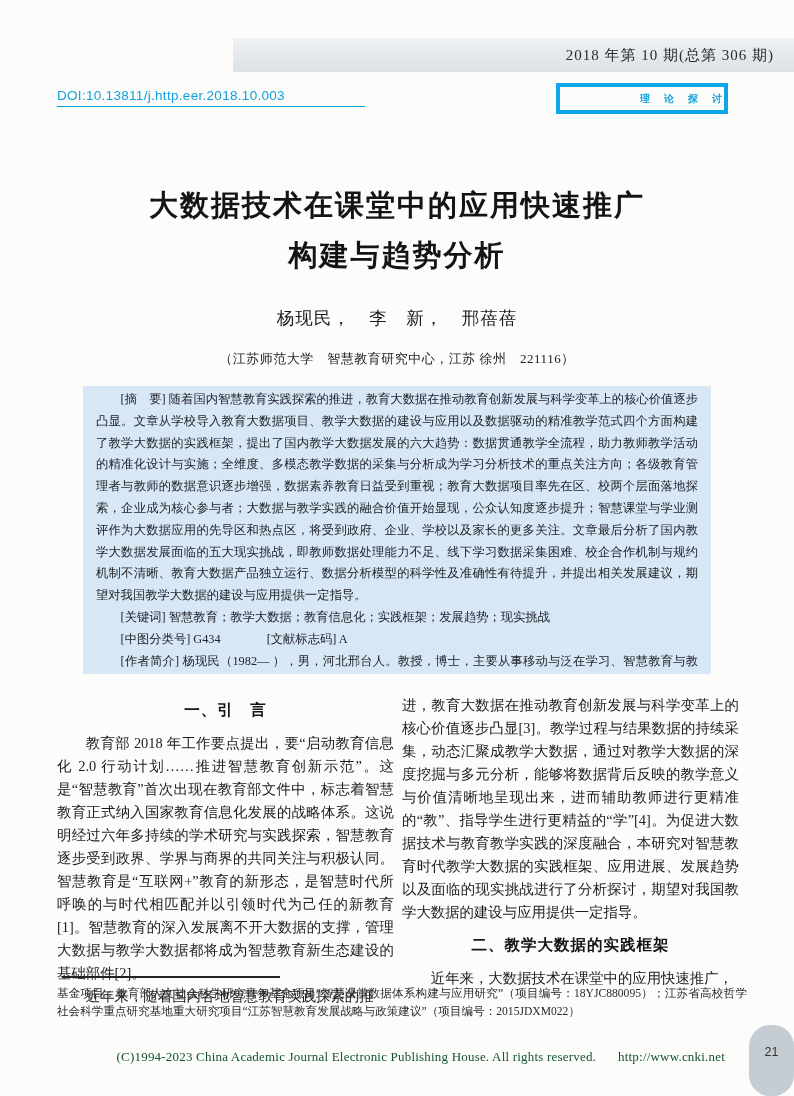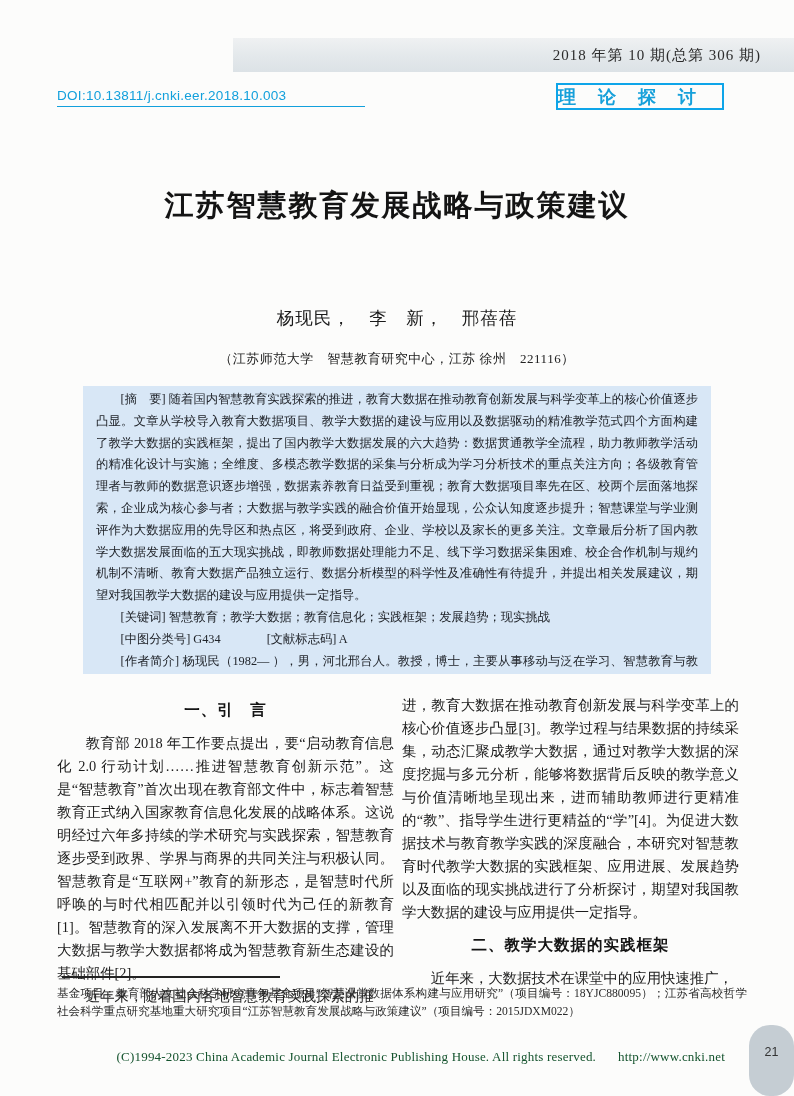--- a/index.html
+++ b/index.html
@@ -6,36 +6,36 @@
   .page {
     position:relative; width:794px; height:1096px; margin:0 auto;
     background:#fcfcfb; overflow:hidden;
     font-family:"Liberation Serif","DejaVu Serif",serif; color:#1c1c1c;
   }
   
   .issue-band {
     position:absolute; left:233px; top:38px; width:561px; height:34px;
     background:linear-gradient(180deg,#eff1f2 0%,#e3e8eb 55%,#dce2e6 100%);
     display:flex; align-items:center; justify-content:flex-end;
-    padding-right:33px; box-sizing:border-box;
+    padding-right:20px; box-sizing:border-box;
     font-size:15px; color:#2b2b2b; letter-spacing:1px;
   }
   
   .doi {
     position:absolute; left:57px; top:88px; width:308px;
     color:#12a0dc; font-size:13.5px; letter-spacing:.3px;
     font-family:"Liberation Sans","DejaVu Sans",sans-serif;
     border-bottom:1.5px solid #12a0dc; padding-bottom:3px;
   }
   
   .section-box {
     position:absolute; left:556px; top:83px; width:164px; height:23px;
-    border:2px solid #0ea5e9; color:#16a0da;
-    display:flex; align-items:center; justify-content:flex-start;
-    font-size:18px; font-weight:bold; letter-spacing:2px;
+    border:4px solid #0ea5e9; color:#16a0da;
+    display:flex; align-items:center; justify-content:flex-end;
+    font-size:10px; font-weight:bold; letter-spacing:2px;
     font-family:"Liberation Serif","DejaVu Serif",serif;
   }
   
   .title {
     position:absolute; left:0; right:0; top:180px; text-align:center;
     font-family:"Liberation Sans","DejaVu Sans",sans-serif;
     font-weight:700; font-size:29px; line-height:50px; color:#141414;
     letter-spacing:2px;
   }
   .authors {
@@ -95,28 +95,29 @@
 </style>
 </head>
 <body>
 
 <div class="page">
 
   <div class="issue-band">
     <span>2018 年第 10 期(总第 306 期)</span>
   </div>
 
-  <div class="doi">DOI:10.13811/j.cnki.eer.2018.10.003</div>
+  <div class="doi">DOI:10.13811/j.http.eer.2018.10.003</div>
 
   <div class="section-box">
     <span>理　论　探　讨</span>
   </div>
 
   <div class="title">
-    <div>江苏智慧教育发展战略与政策建议</div>
+    <div>大数据技术在课堂中的应用快速推广</div>
+    <div>构建与趋势分析</div>
   </div>
 
   <div class="authors">杨现民，　李　新，　邢蓓蓓</div>
 
   <div class="affiliation">（江苏师范大学　智慧教育研究中心，江苏 徐州　221116）</div>
 
   <div class="abstract">
     <p><span>[摘　要] </span><span>随着国内智慧教育实践探索的推进，教育大数据在推动教育创新发展与科学变革上的核心价值逐步凸显。文章从学校导入教育大数据项目、教学大数据的建设与应用以及数据驱动的精准教学范式四个方面构建了教学大数据的实践框架，提出了国内教学大数据发展的六大趋势：数据贯通教学全流程，助力教师教学活动的精准化设计与实施；全维度、多模态教学数据的采集与分析成为学习分析技术的重点关注方向；各级教育管理者与教师的数据意识逐步增强，数据素养教育日益受到重视；教育大数据项目率先在区、校两个层面落地探索，企业成为核心参与者；大数据与教学实践的融合价值开始显现，公众认知度逐步提升；智慧课堂与学业测评作为大数据应用的先导区和热点区，将受到政府、企业、学校以及家长的更多关注。文章最后分析了国内教学大数据发展面临的五大现实挑战，即教师数据处理能力不足、线下学习数据采集困难、校企合作机制与规约机制不清晰、教育大数据产品独立运行、数据分析模型的科学性及准确性有待提升，并提出相关发展建议，期望对我国教学大数据的建设与应用提供一定指导。</span></p>
     <p><span>[关键词] </span><span>智慧教育；教学大数据；教育信息化；实践框架；发展趋势；现实挑战</span></p>
     <p><span>[中图分类号] </span><span>G434</span><span class="clc-gap">[文献标志码] </span><span>A</span></p>

